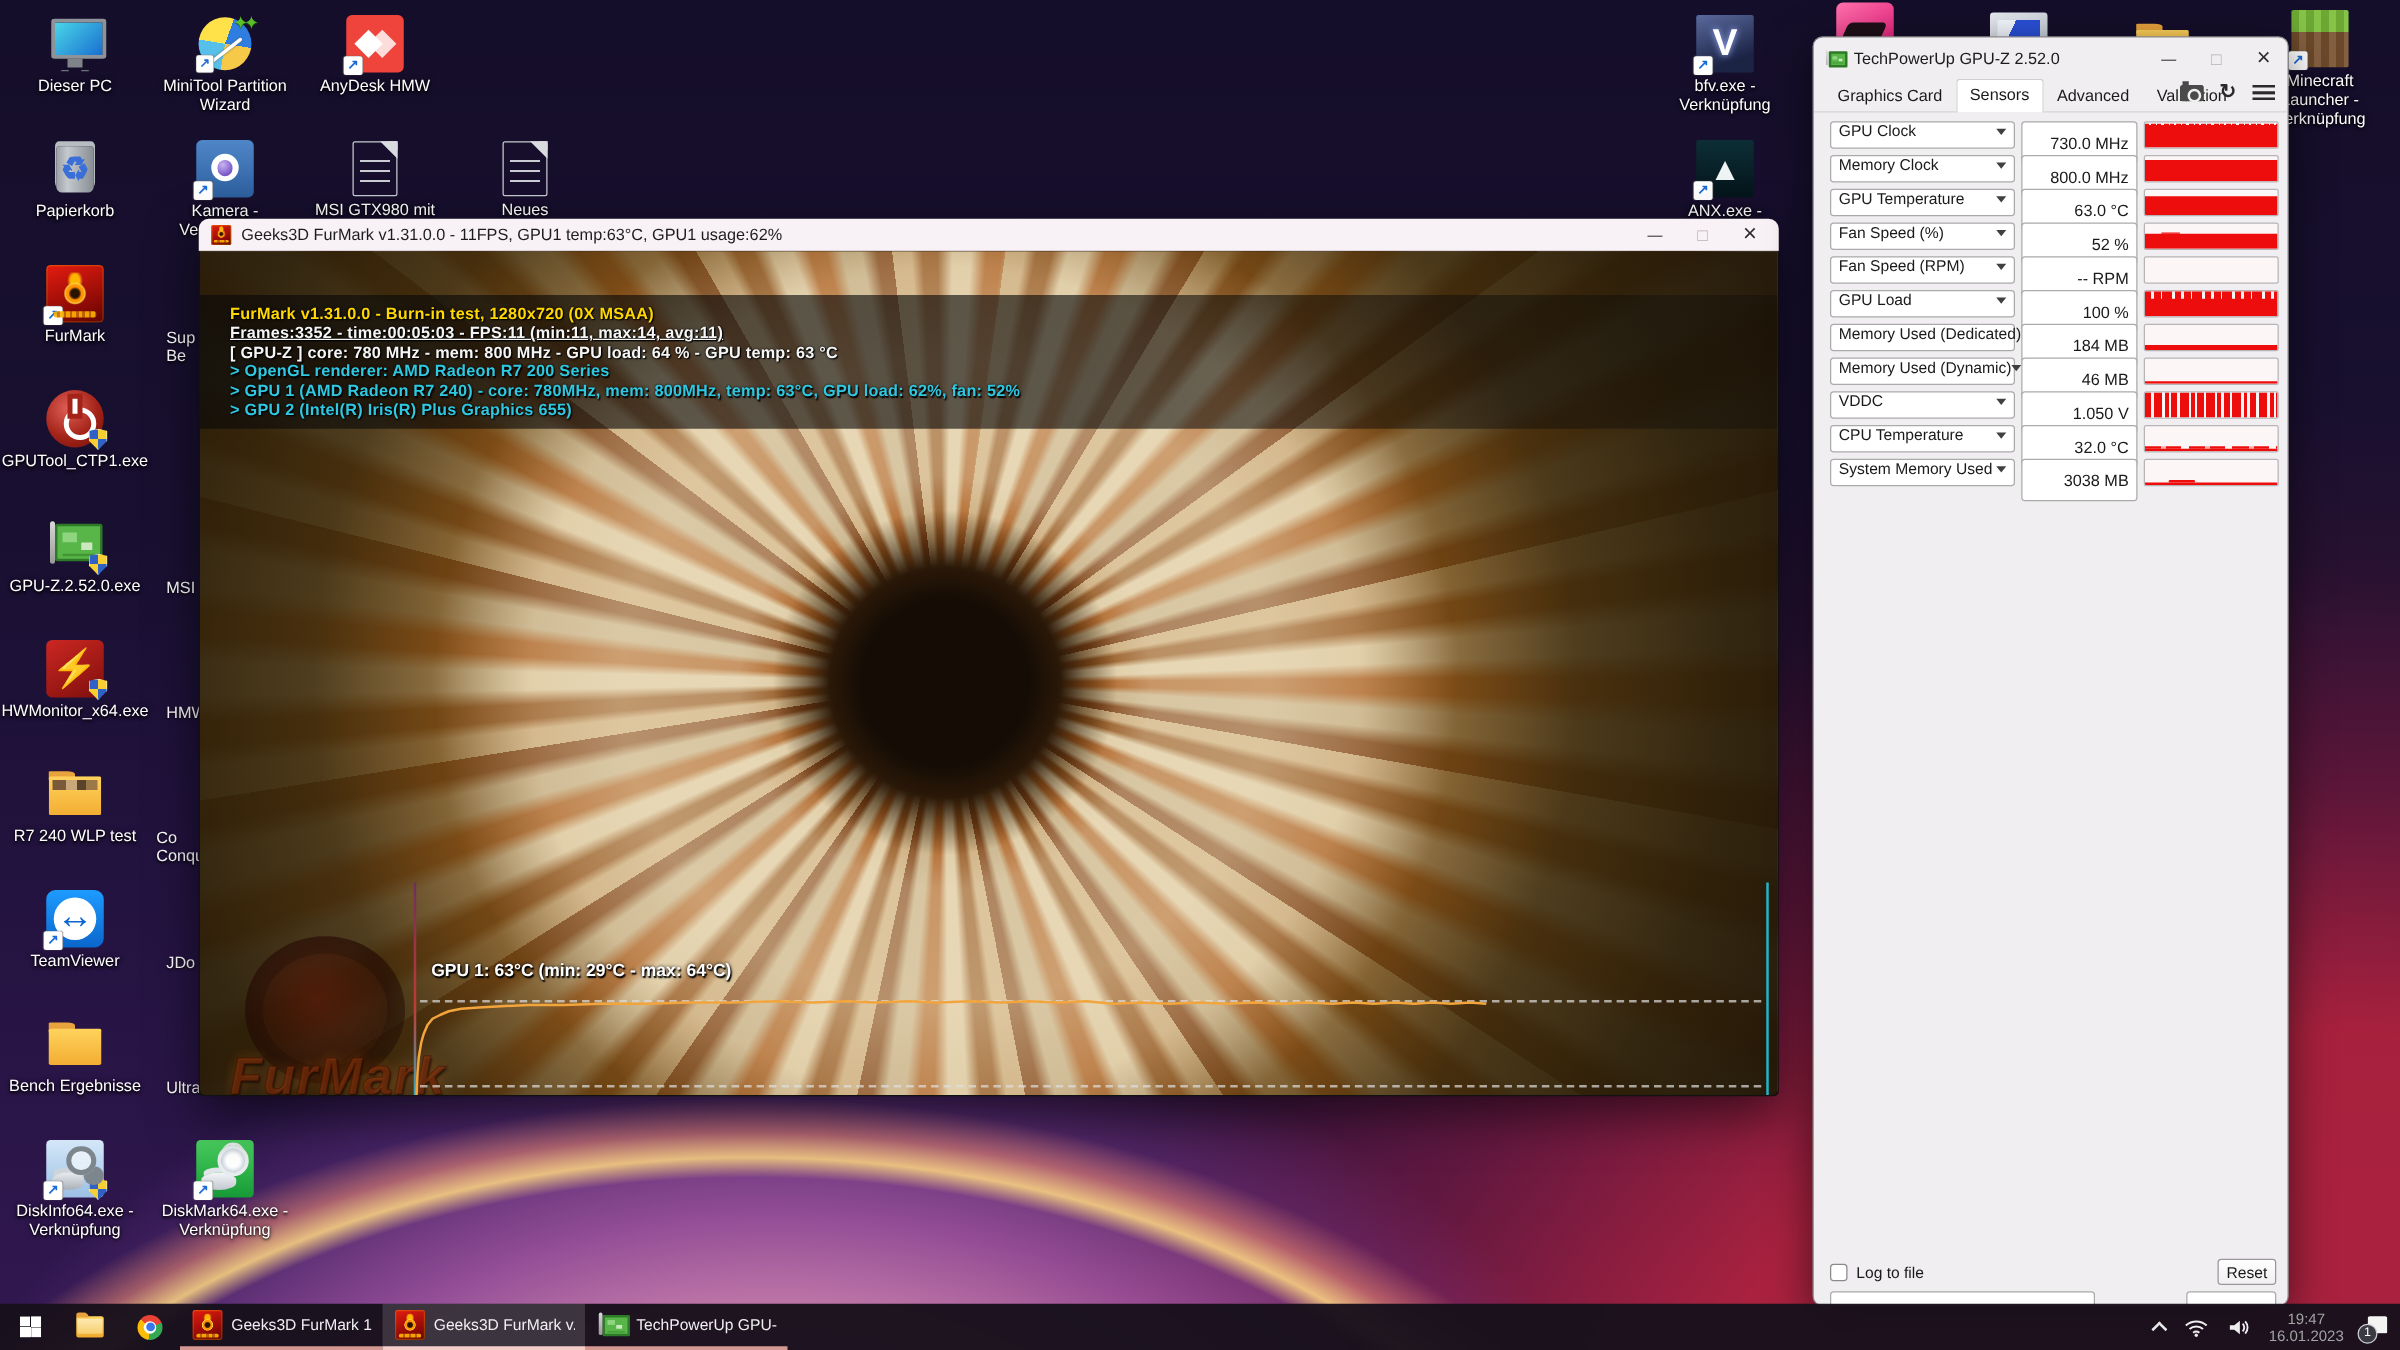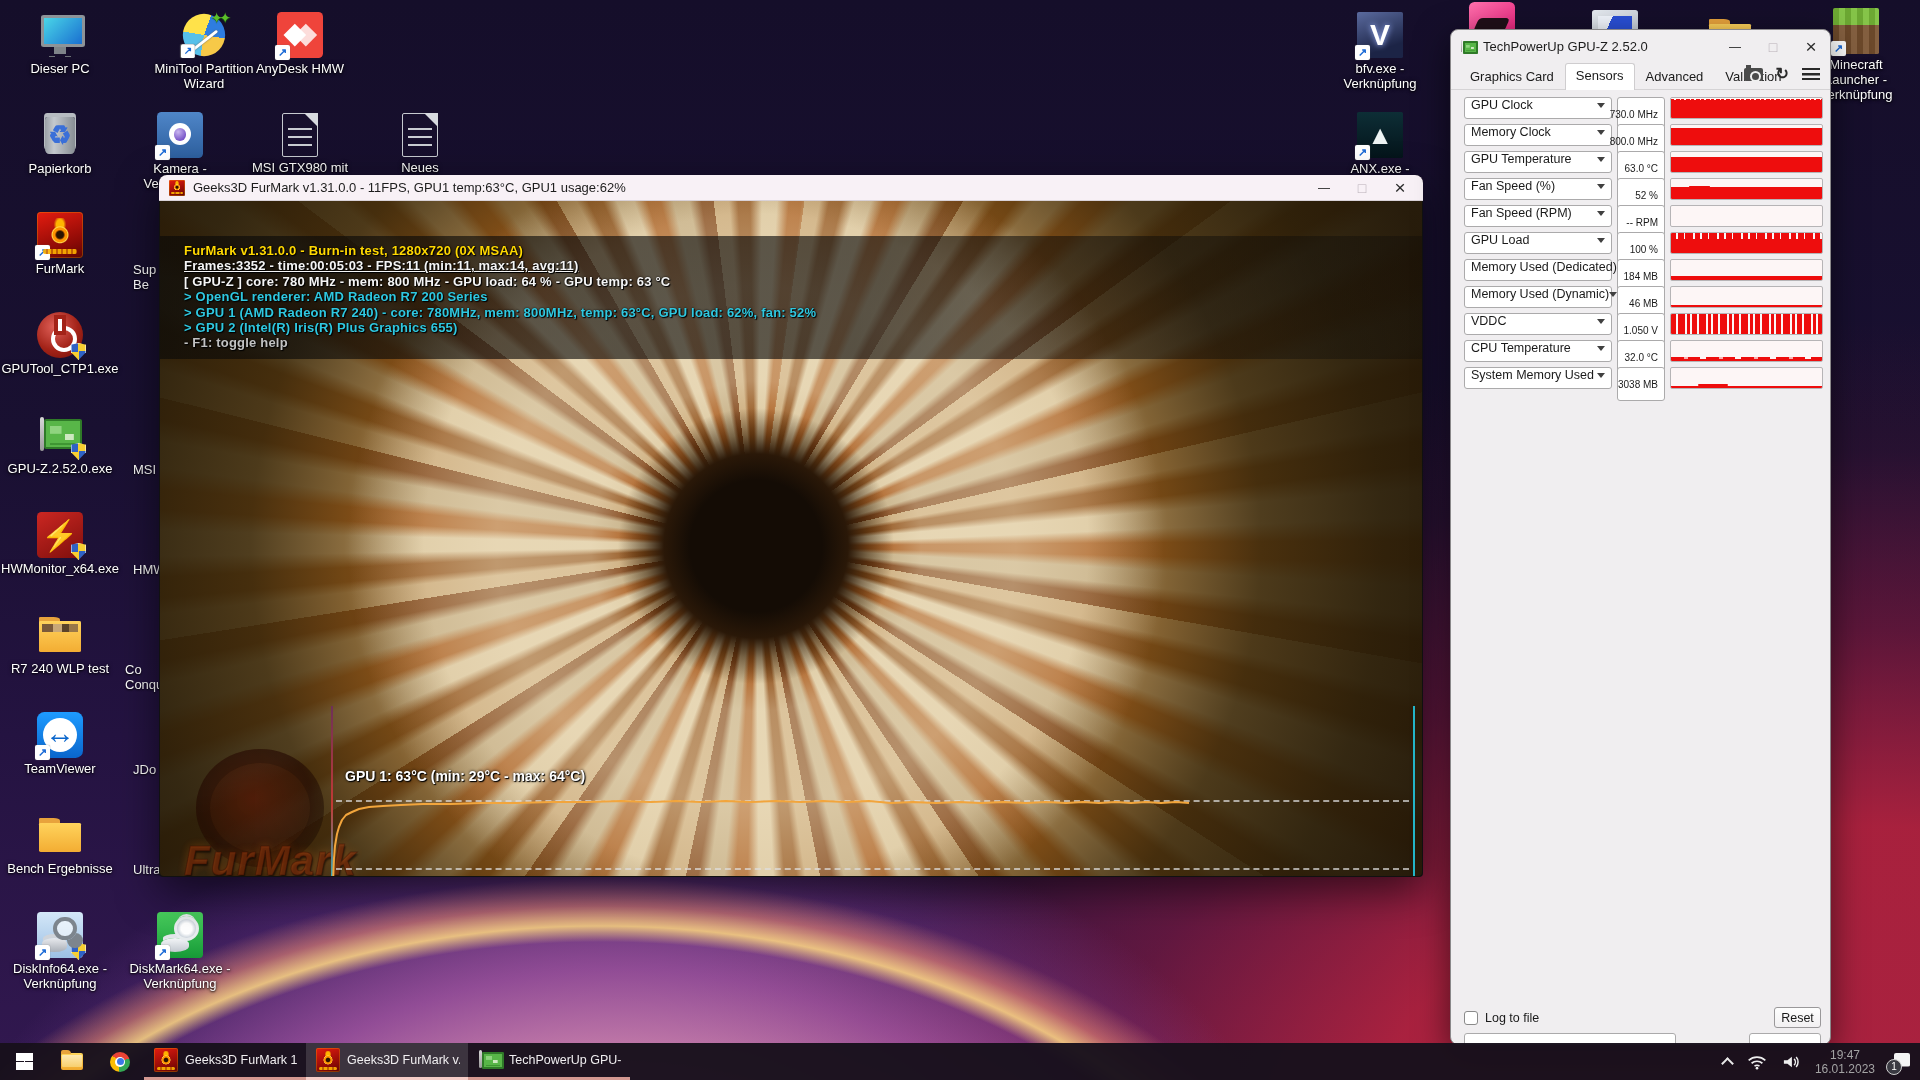--- a/index.html
+++ b/index.html
@@ -183,22 +183,22 @@
   .cam::before{content:"";position:absolute;left:6px;top:3px;width:7px;height:7px;border:2px solid #efefef;border-radius:50%}
   .cam::after{content:"";position:absolute;left:2px;top:-3px;width:5px;height:3px;background:#4a4a4a}
   .refresh{font-size:16px;font-weight:bold;color:#2a2a2a;line-height:14px}
   .burger{width:18px;height:12px;border-top:2.5px solid #2a2a2a;border-bottom:2.5px solid #2a2a2a;
     background:linear-gradient(#2a2a2a,#2a2a2a) 50% 50%/100% 2.5px no-repeat}
   #sensor-list{padding:7px 7px 0 13px}
   .srow{display:flex;gap:5px;height:22px;margin-bottom:5px}
   .sdrop{width:148px;background:#fff;border:1px solid #abaaab;border-radius:3px;display:flex;
     justify-content:space-between;padding:0 6px;font-size:12.5px;white-space:nowrap}
   .car{width:0;height:0;border:4px solid rgba(0,0,0,0);border-top:5px solid #404040;margin-top:5px}
-  .sval{width:48px;background:#fff;border:1px solid #abaaab;border-radius:3px;display:flex;
-    align-items:center;justify-content:flex-end;padding:16px 6px;font-size:10px;white-space:nowrap}
+  .sval{width:93px;background:#fff;border:1px solid #abaaab;border-radius:3px;display:flex;
+    align-items:center;justify-content:flex-end;padding:16px 6px;font-size:13px;white-space:nowrap}
   .sgraph{flex:1;background:#fdf6f6;border:1px solid #b6b4b6;border-radius:2px;position:relative;overflow:hidden}
   .sgraph::before,.sgraph::after{content:"";position:absolute}
   .g-jag::before{left:0;right:0;bottom:0;top:11%;background:var(--red)}
   .g-jag::after{left:0;right:0;top:5%;height:9%;
     background:repeating-linear-gradient(90deg,var(--red) 0 3px,rgba(0,0,0,0) 3px 5px,var(--red) 5px 9px,rgba(0,0,0,0) 9px 10px)}
   .g-full::before{left:0;right:0;bottom:0;top:17%;background:var(--red)}
   .g-high::before{left:0;right:0;bottom:0;top:23%;background:var(--red)}
   .g-mid::before{left:0;right:0;bottom:0;top:40%;background:var(--red)}
   .g-mid::after{left:12%;width:14%;top:33%;height:8%;background:var(--red);border-radius:2px}
   .g-spiky::before{inset:0;background:var(--red)}
@@ -314,21 +314,21 @@
         <span class="ia ia-folder"></span>
         <span class="dlabel">Bench Ergebnisse</span>
       </div>
       <div class="dicon" style="left: 5px; top: 912px;">
         <span class="ia ia-diskinfo">
           <i class="b-arrow"></i>
           <i class="b-shield"></i>
         </span>
         <span class="dlabel">DiskInfo64.exe - Verknüpfung</span>
       </div>
-      <div class="dicon" style="left: 125px; top: 12px; margin-left: 24px;">
+      <div class="dicon" style="left: 125px; top: 12px;">
         <span class="ia ia-minitool">
           <i class="b-arrow"></i>
         </span>
         <span class="dlabel">MiniTool Partition Wizard</span>
       </div>
       <div class="dicon" style="left: 125px; top: 112px;">
         <span class="ia ia-kamera">
           <i class="b-arrow"></i>
         </span>
         <span class="dlabel">Kamera - Verknüpfung</span>
@@ -403,21 +403,20 @@
       </span>
     </div>
     <div id="fm-render">
       <div id="fm-overlay">
           <div class="fm-line" style="color: rgb(255, 216, 0);">FurMark v1.31.0.0 - Burn-in test, 1280x720 (0X MSAA)</div>
           <div class="fm-line" style="color: rgb(245, 245, 245); text-decoration: underline;">Frames:3352 - time:00:05:03 - FPS:11 (min:11, max:14, avg:11)</div>
           <div class="fm-line" style="color: rgb(245, 245, 245);">[ GPU-Z ] core: 780 MHz - mem: 800 MHz - GPU load: 64 % - GPU temp: 63 °C</div>
           <div class="fm-line" style="color: rgb(47, 200, 224);">&gt; OpenGL renderer: AMD Radeon R7 200 Series</div>
           <div class="fm-line" style="color: rgb(47, 200, 224);">&gt; GPU 1 (AMD Radeon R7 240) - core: 780MHz, mem: 800MHz, temp: 63°C, GPU load: 62%, fan: 52%</div>
           <div class="fm-line" style="color: rgb(47, 200, 224);">&gt; GPU 2 (Intel(R) Iris(R) Plus Graphics 655)</div>
-          <div class="fm-line" style="color: rgb(194, 194, 194);">- F1: toggle help</div>
         </div>
       <div id="fm-wm">
         <span class="wm-circle"></span>
         <span class="wm-text">FurMark</span>
       </div>
       <div id="fm-graph">
         <span id="fm-gleft"></span>
         <span class="fm-dash" style="top:94px"></span>
         <span class="fm-dash" style="top:162px"></span>
         <svg width="1084" height="182" viewBox="0 0 1084 182" style="position:absolute;inset:0">

